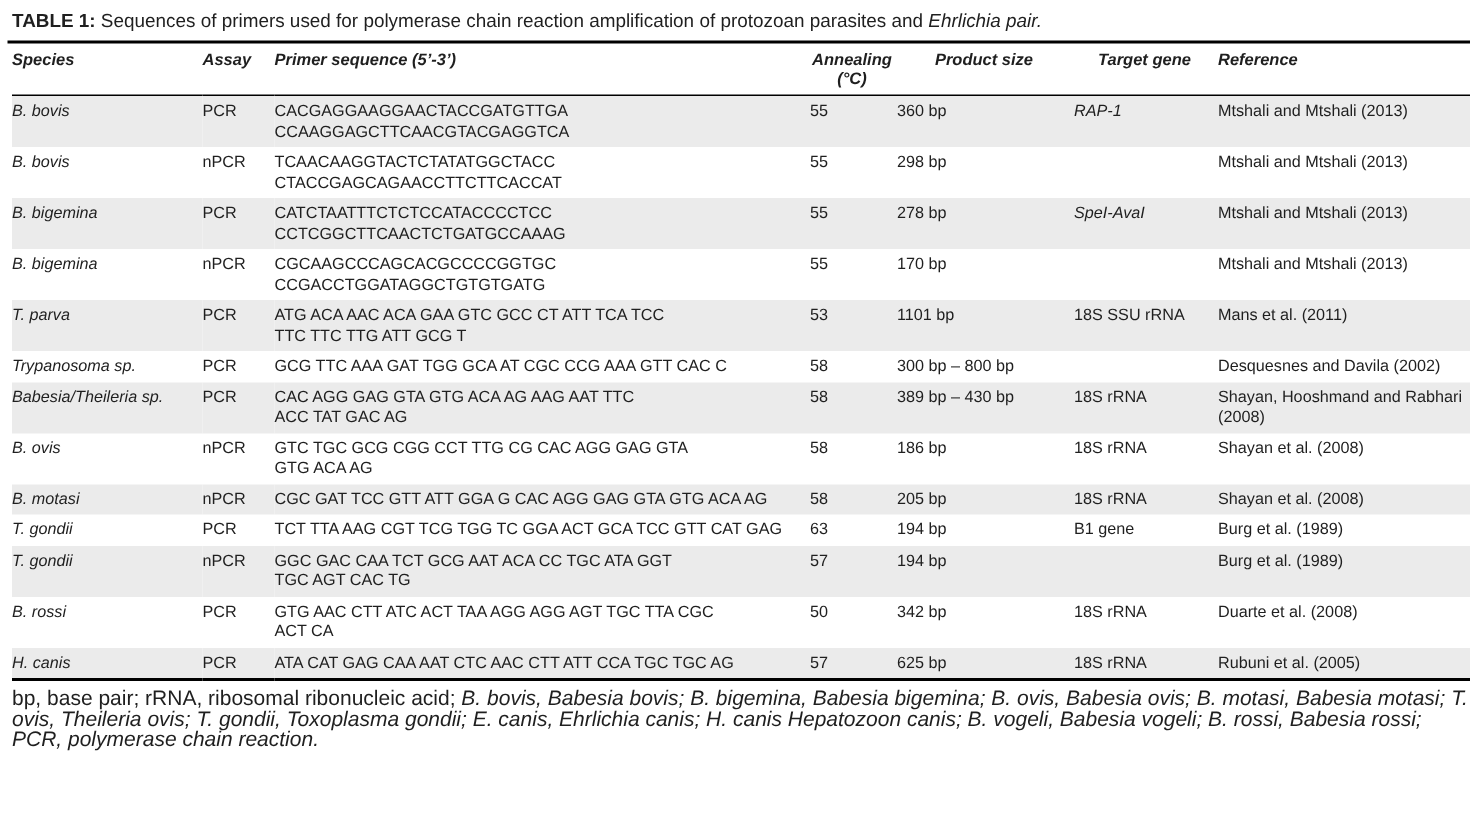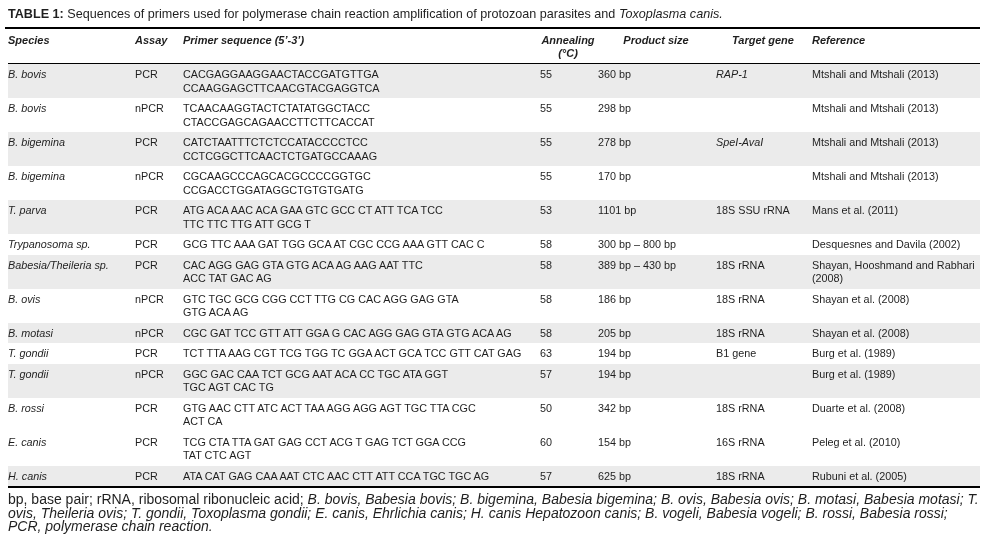--- a/index.html
+++ b/index.html
@@ -72,21 +72,21 @@
     line-height: 13.5px;
   }
   .footnote .fn-italic { font-style: italic; }
 </style>
 </head>
 <body>
 
 <div class="wrap">
 
   <div class="title">
-    <span class="t-label">TABLE 1:</span><span> Sequences of primers used for polymerase chain reaction amplification of protozoan parasites and </span><span class="t-italic">Toxoplasma canis.</span>
+    <span class="t-label">TABLE 1:</span><span> Sequences of primers used for polymerase chain reaction amplification of protozoan parasites and </span><span class="t-italic">Ehrlichia pair.</span>
   </div>
 
   <table>
     <colgroup>
       <col class="col-species">
       <col class="col-assay">
       <col class="col-primer">
       <col class="col-annealing">
       <col class="col-product">
       <col class="col-target">
@@ -239,32 +239,20 @@
           <td class="c-assay">PCR</td>
           <td class="c-primer">
             <div>GTG AAC CTT ATC ACT TAA AGG AGG AGT TGC TTA CGC</div>
             <div>ACT CA</div>
           </td>
           <td class="c-annealing c-center">50</td>
           <td class="c-product c-center">342 bp</td>
           <td class="c-target c-center">18S rRNA</td>
           <td class="c-reference">Duarte et al. (2008)</td>
         </tr>
-        <tr>
-          <td class="c-species">E. canis</td>
-          <td class="c-assay">PCR</td>
-          <td class="c-primer">
-            <div>TCG CTA TTA GAT GAG CCT ACG T GAG TCT GGA CCG</div>
-            <div>TAT CTC AGT</div>
-          </td>
-          <td class="c-annealing c-center">60</td>
-          <td class="c-product c-center">154 bp</td>
-          <td class="c-target c-center">16S rRNA</td>
-          <td class="c-reference">Peleg et al. (2010)</td>
-        </tr>
         <tr class="stripe">
           <td class="c-species">H. canis</td>
           <td class="c-assay">PCR</td>
           <td class="c-primer">
             <div>ATA CAT GAG CAA AAT CTC AAC CTT ATT CCA TGC TGC AG</div>
           </td>
           <td class="c-annealing c-center">57</td>
           <td class="c-product c-center">625 bp</td>
           <td class="c-target c-center">18S rRNA</td>
           <td class="c-reference">Rubuni et al. (2005)</td>

